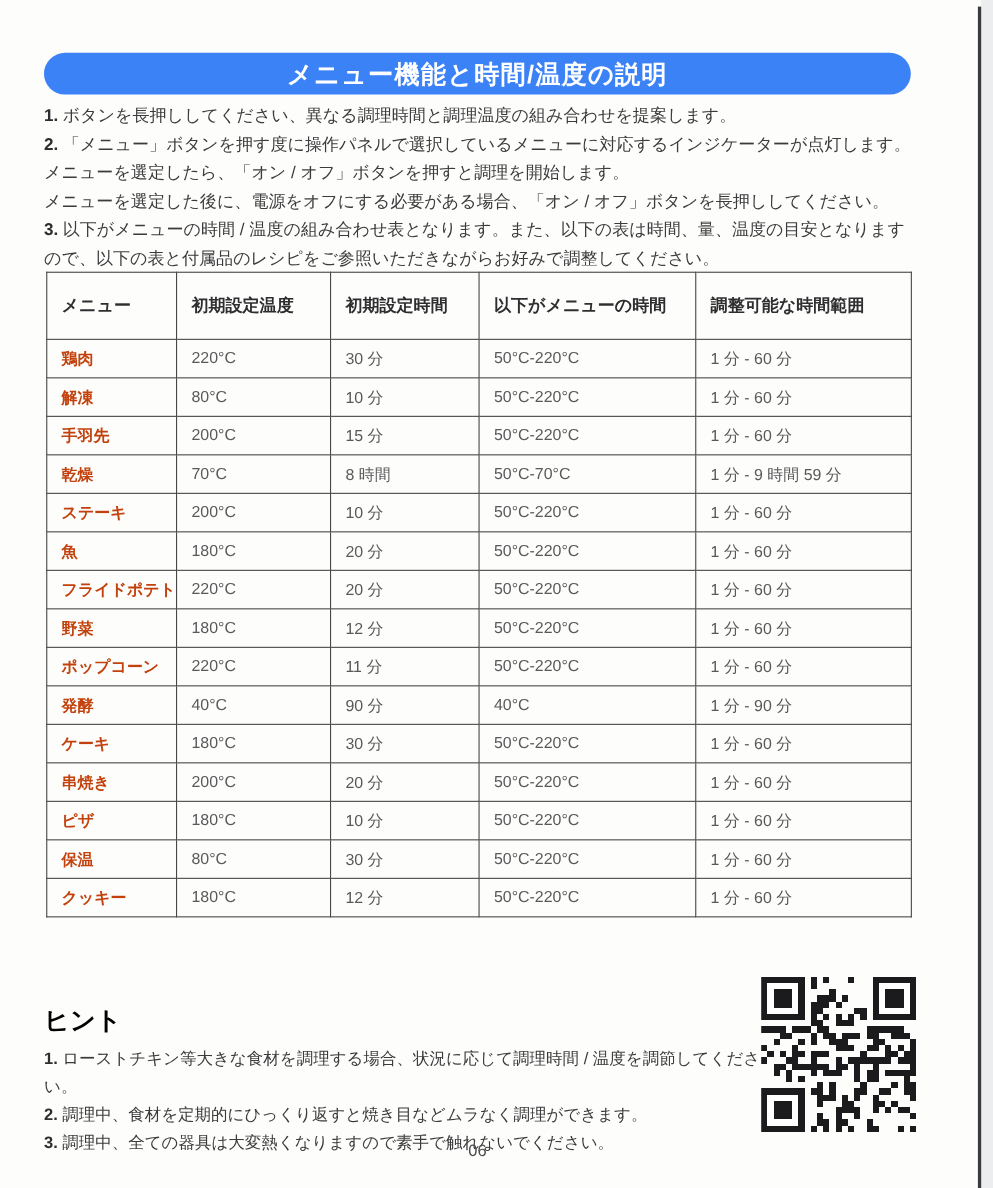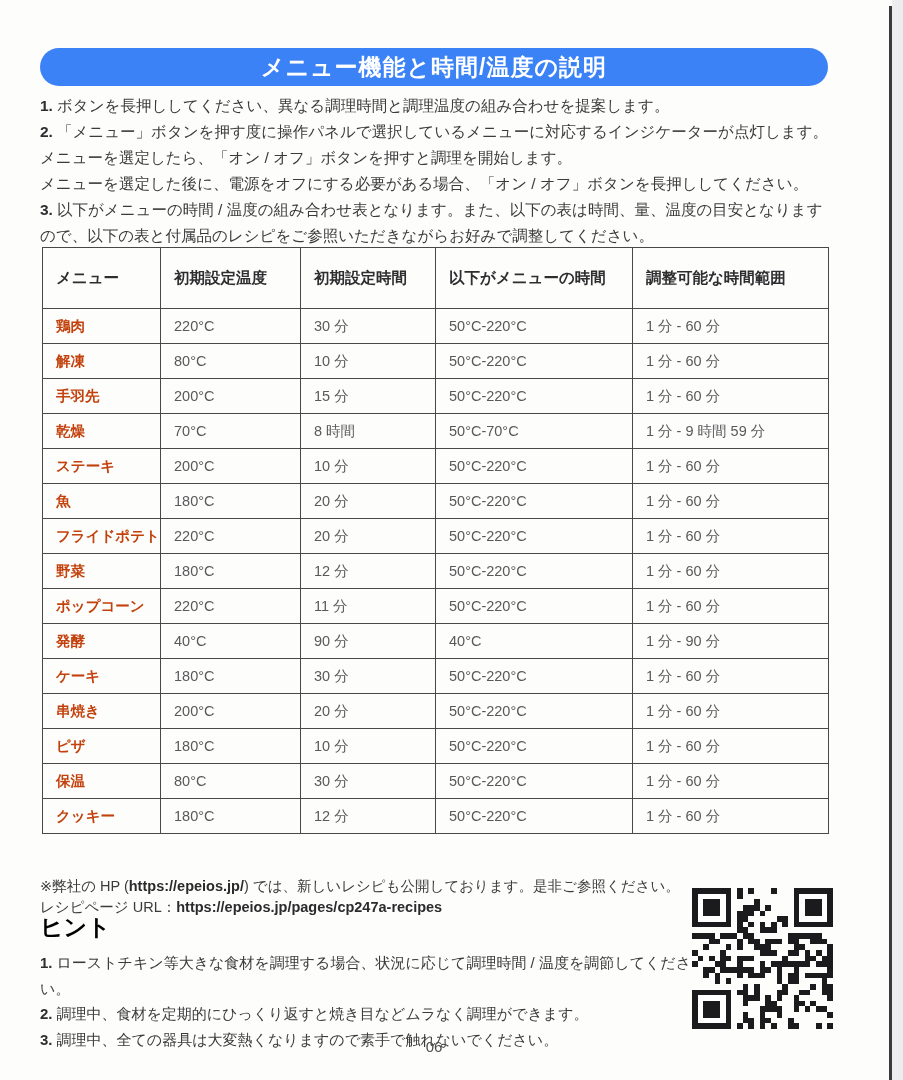--- a/index.html
+++ b/index.html
@@ -223,24 +223,20 @@
         <tr>
           <td class="c0">クッキー</td>
           <td>180°C</td>
           <td>12 分</td>
           <td>50°C-220°C</td>
           <td>1 分 - 60 分</td>
         </tr>
       </tbody>
   </table>
 
-  <div class="footnote">
-    <p><span>※弊社の HP (</span><b>https://epeios.jp/</b><span>) では、新しいレシピも公開しております。是非ご参照ください。</span></p>
-    <p><span>レシピページ URL：</span><b>https://epeios.jp/pages/cp247a-recipes</b></p>
-  </div>
 
   <div class="hints">
     <h3>ヒント</h3>
     <div>
 
         <p class="hint-line"><b class="num">1.</b><span>ローストチキン等大きな食材を調理する場合、状況に応じて調理時間 / 温度を調節してください。</span></p>
 
         <p class="hint-line"><b class="num">2.</b><span>調理中、食材を定期的にひっくり返すと焼き目などムラなく調理ができます。</span></p>
 
         <p class="hint-line"><b class="num">3.</b><span>調理中、全ての器具は大変熱くなりますので素手で触れないでください。</span></p>

